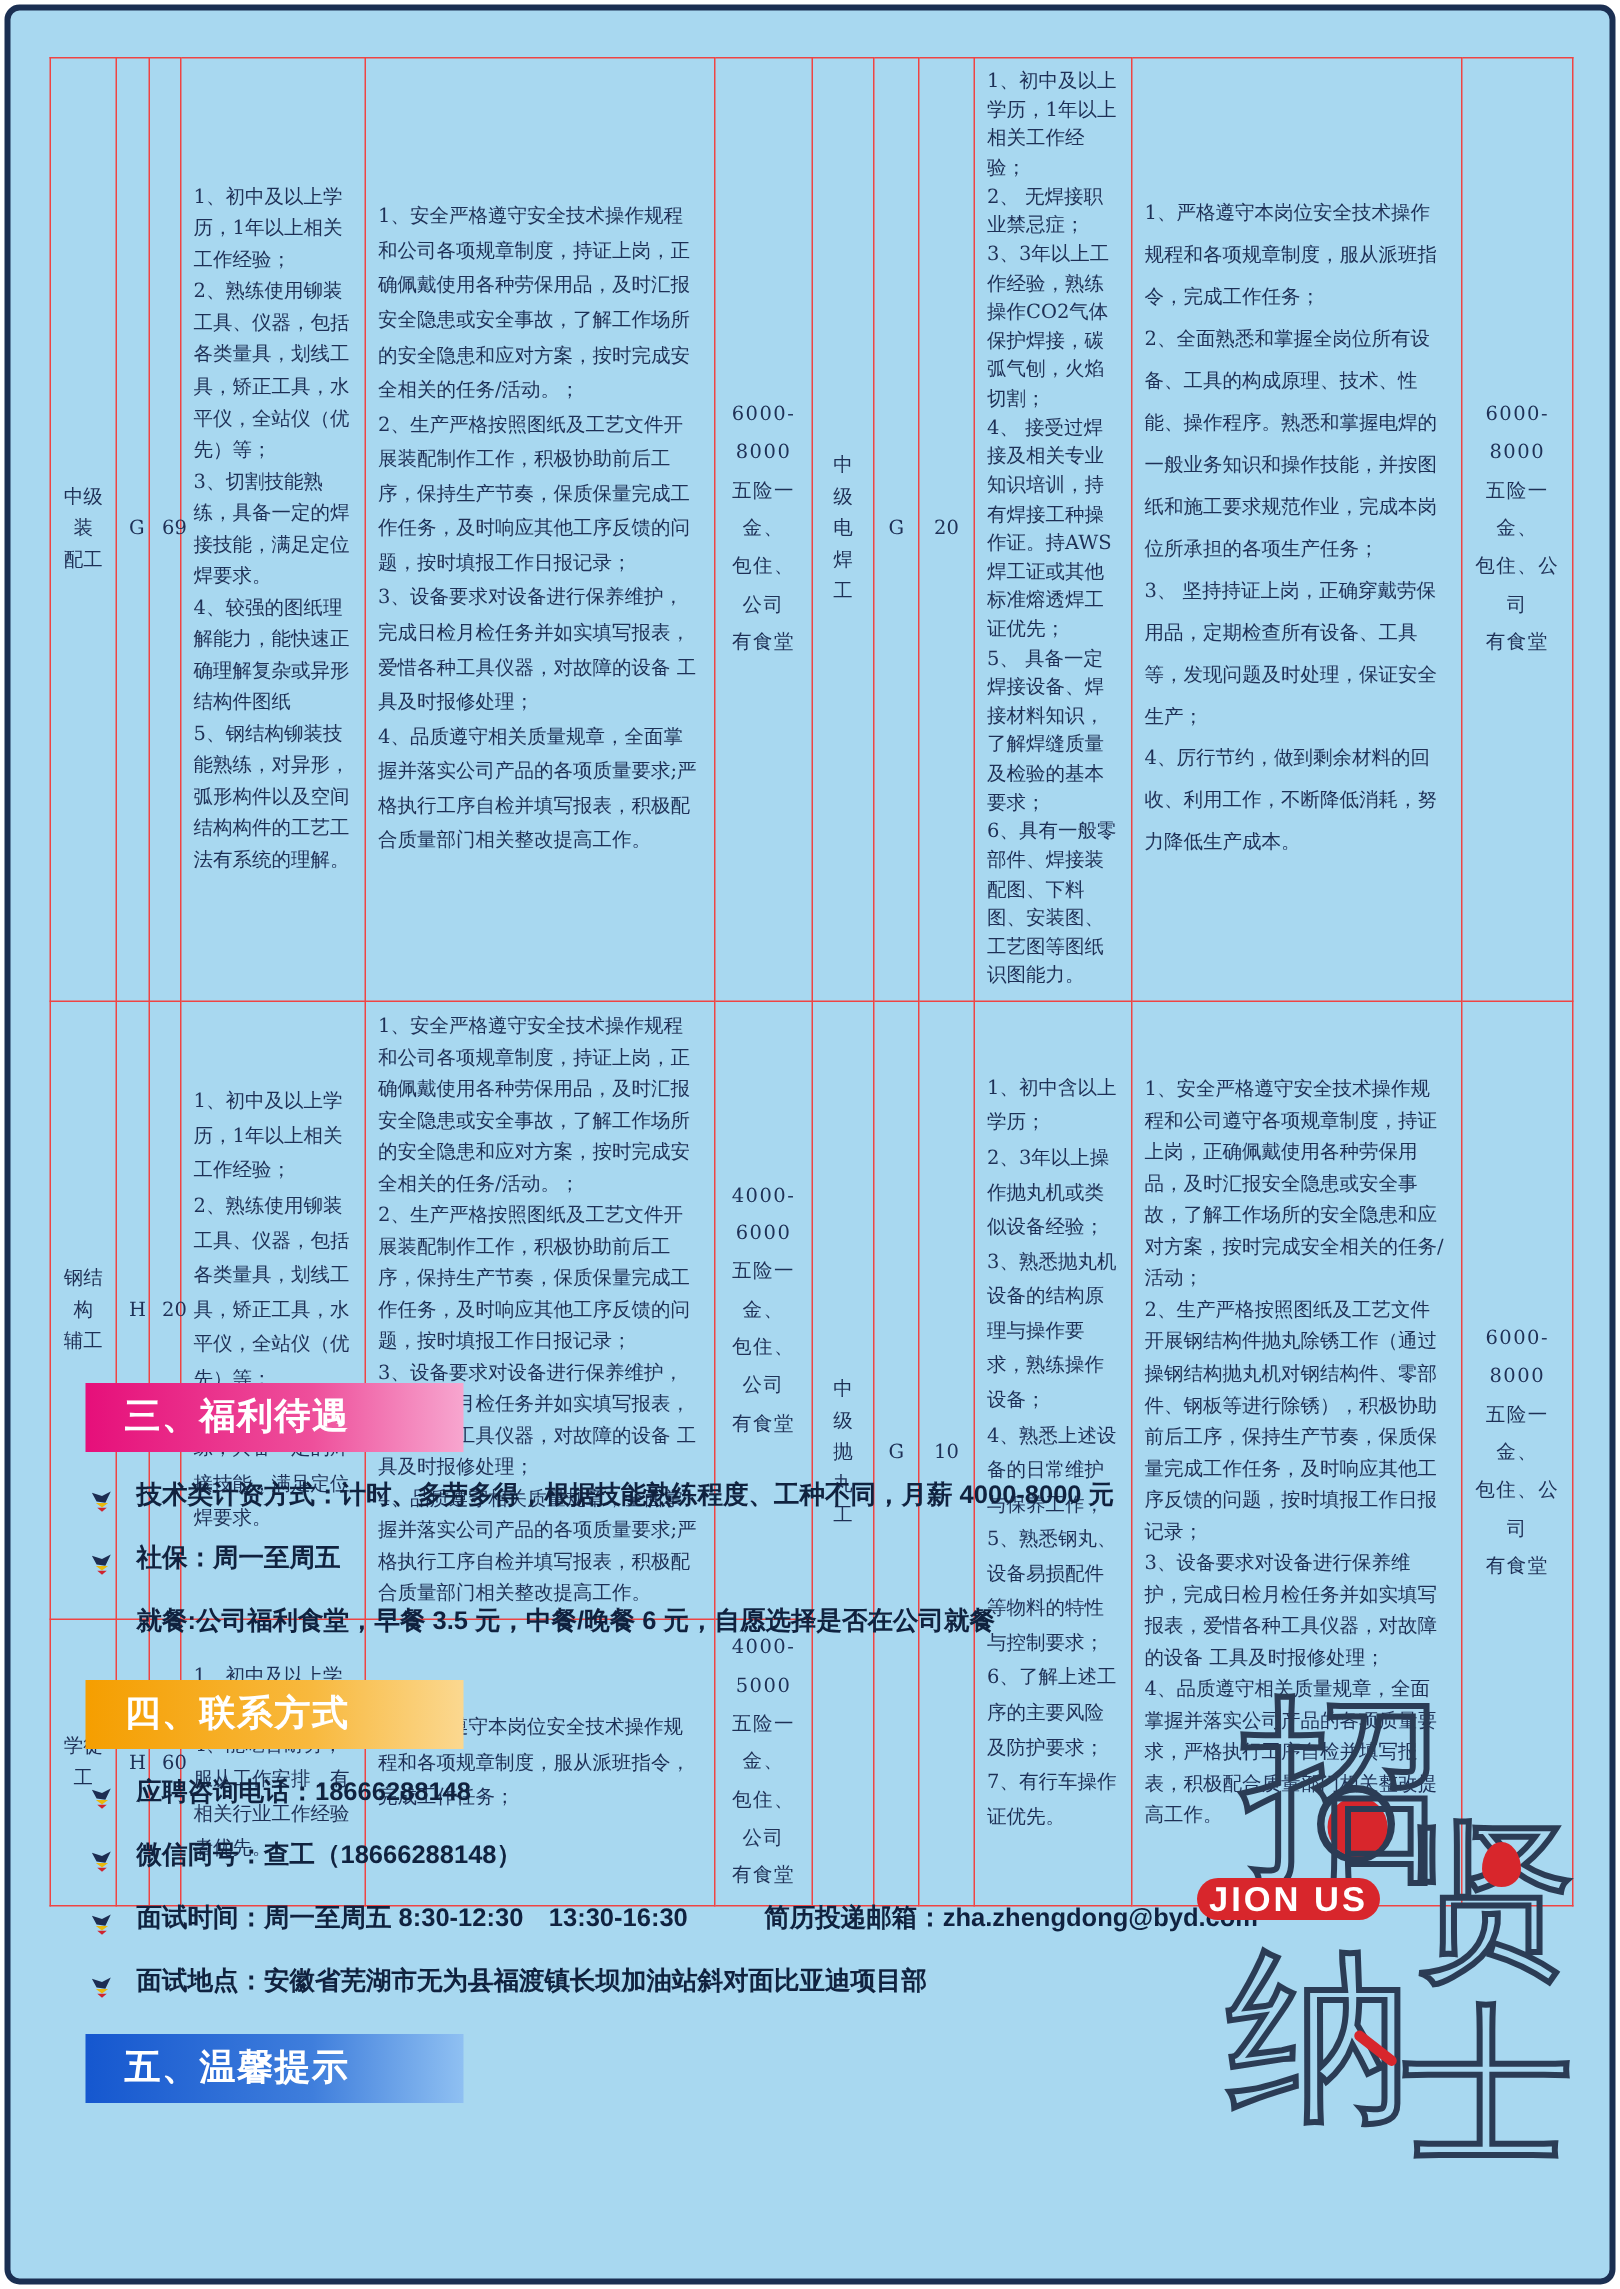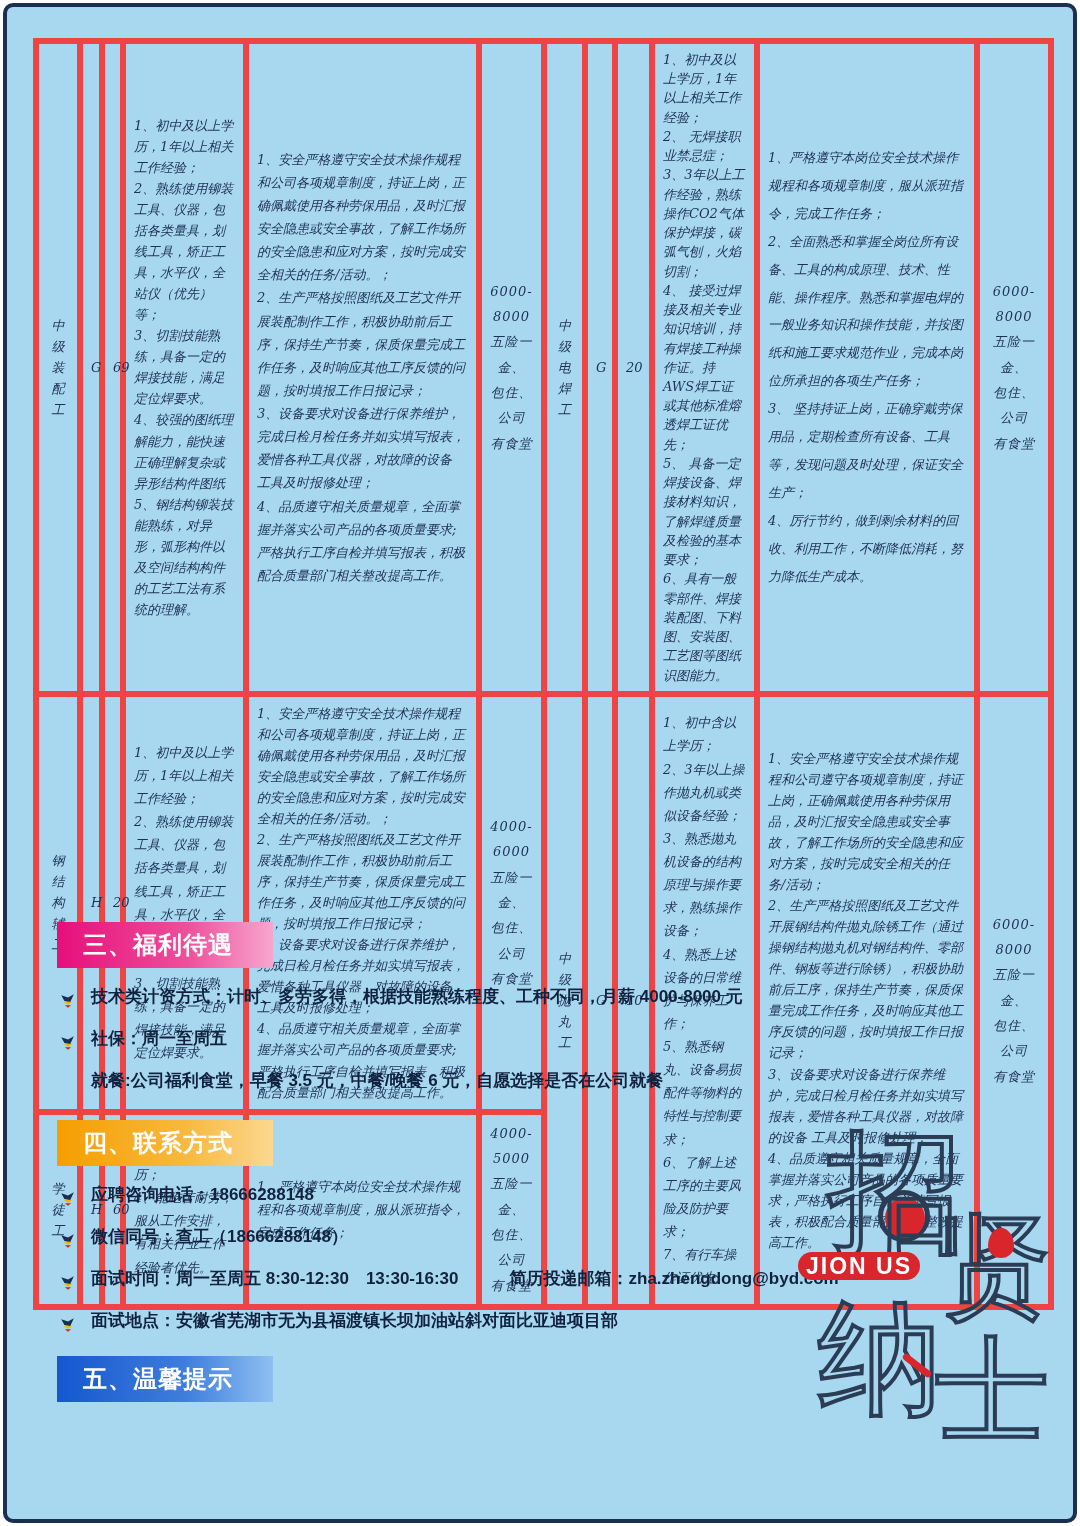--- a/index.html
+++ b/index.html
@@ -15,36 +15,36 @@
     background:#a8d8f0;
   }
   
   table.jobs{
     position:absolute;left:33px;top:38px;
     width:1015px;table-layout:fixed;border-collapse:collapse;
     font-family:"DejaVu Serif","Liberation Serif",serif;
     color:#1e3056;font-size:13px;
   }
   table.jobs td{
-    border:6px solid #ef4444;vertical-align:middle;
-    padding:6px 8px;background:transparent;font-style:italic;
+    border:1px solid #ef4444;vertical-align:middle;
+    padding:6px 8px;background:transparent;
   }
   tr.r1{height:424px;} tr.r2{height:303px;} tr.r3{height:133px;}
   td.c-center{text-align:center;padding:2px;}
   .cellv{white-space:pre-line;}
   .lh-145{line-height:1.48;}
   .lh-160{line-height:1.62;}
   .lh-175{line-height:1.78;}
   .lh-210{line-height:2.15;}
   .lh-sal{line-height:1.95;letter-spacing:1px;}
   td.c-duty{padding:6px 12px;}
   
   .content{position:absolute;left:57px;top:922px;width:800px;}
   .ribbon{
-    height:46px;line-height:46px;width:216px;
+    height:46px;line-height:46px;width:252px;
     color:#ffffff;font-size:24px;font-weight:bold;
     padding-left:26px;box-sizing:border-box;
     letter-spacing:1px;
   }
   .ribbon-pink{background:linear-gradient(90deg,#e60f7a 0%,#ee4f9b 60%,#f7a6cf 100%);}
   .ribbon-orange{background:linear-gradient(90deg,#f59e00 0%,#f8b93e 60%,#fbd890 100%);}
   .ribbon-blue{background:linear-gradient(90deg,#1557cf 0%,#3f7edc 60%,#8fc0f2 100%);}
   .items{margin:16px 0 26px 0;}
   .item{
     display:flex;align-items:flex-end;

